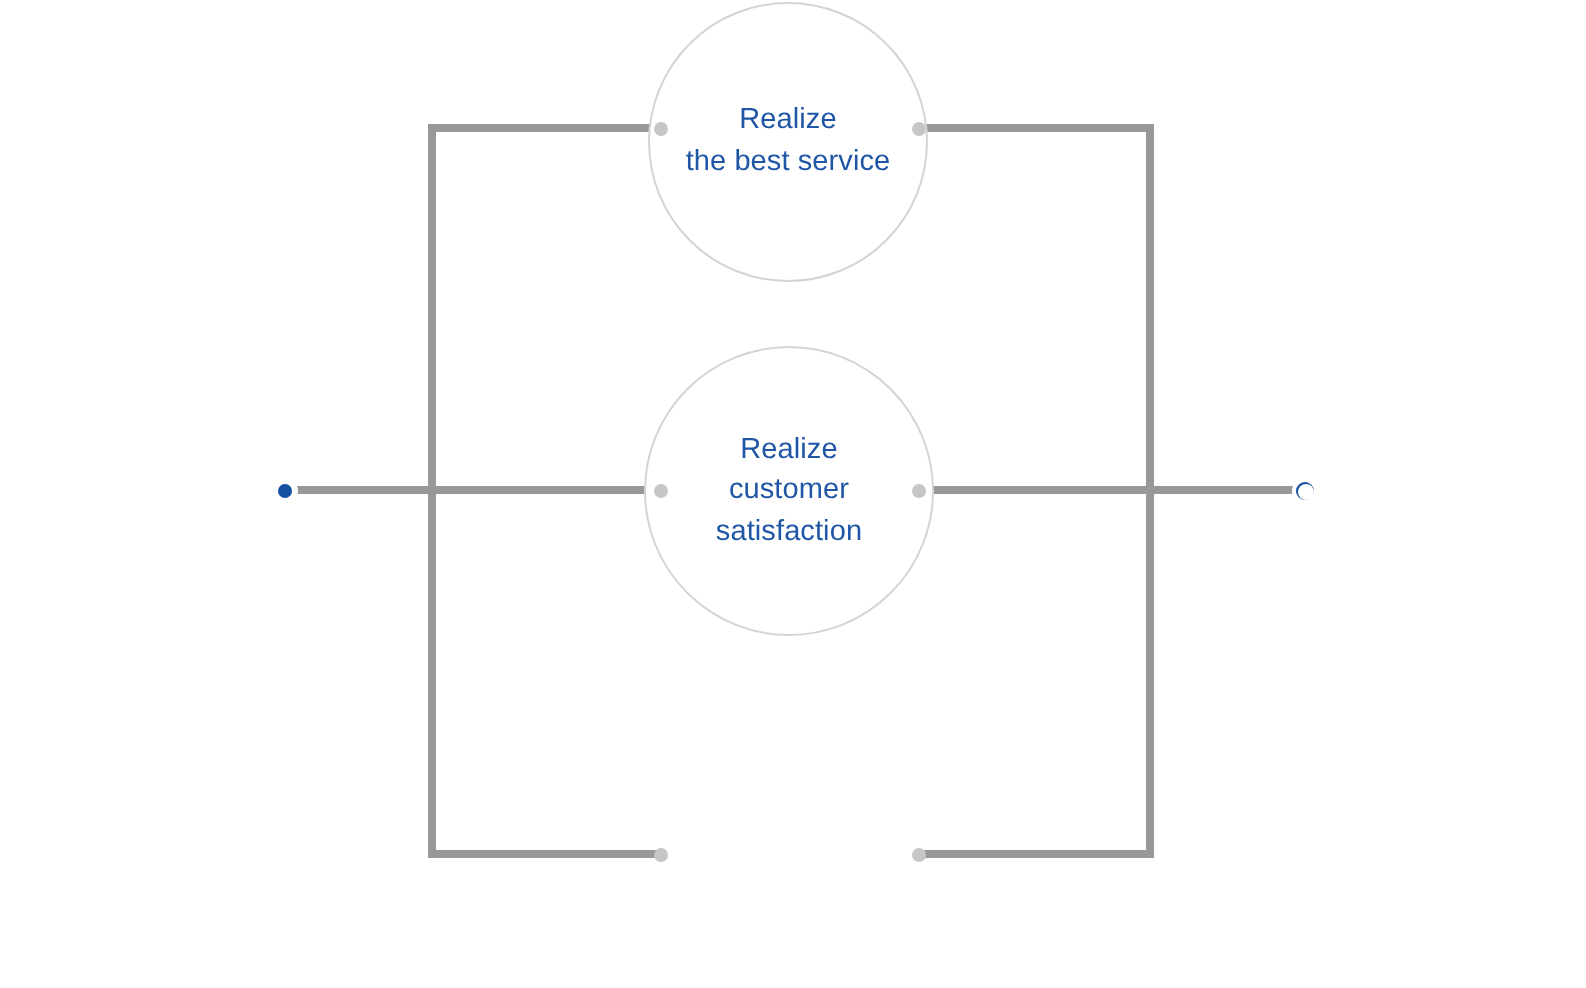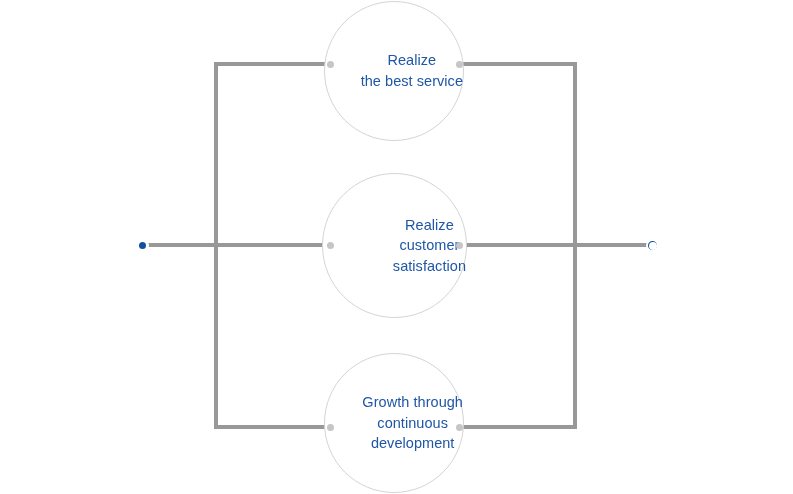--- a/index.html
+++ b/index.html
@@ -70,21 +70,21 @@
   }
 
   
   .node-circle {
     position: absolute;
     border-radius: 50%;
     background: #ffffff;
     border: 1.5px solid #d4d4d4;
     display: flex;
     align-items: center;
-    justify-content: flex-end;
+    justify-content: center;
     box-sizing: border-box;
   }
   .node-circle-label {
     display: block;
     white-space: pre-line;
     text-align: center;
     color: #1f56a5;
     font-size: 14.5px;
     line-height: 1.42;
     letter-spacing: 0.05px;
@@ -192,25 +192,20 @@
     <span class="node-circle-label">Realize
 the best service</span>
   </div>
 
   <div class="node-circle" id="circle-middle">
     <span class="node-circle-label">Realize
 customer
 satisfaction</span>
   </div>
 
-  <div class="node-circle" id="circle-bottom">
-    <span class="node-circle-label">Growth through
-continuous
-development</span>
-  </div>
 
   <div class="port-ring" id="port-left-box">
     <span class="port-core"></span>
   </div>
   <div class="port-ring" id="port-right-box">
     <span class="port-core"></span>
   </div>
 
   <div class="port-dot" style="left:327px; top:61px;"></div>
   <div class="port-dot" style="left:456px; top:61px;"></div>

